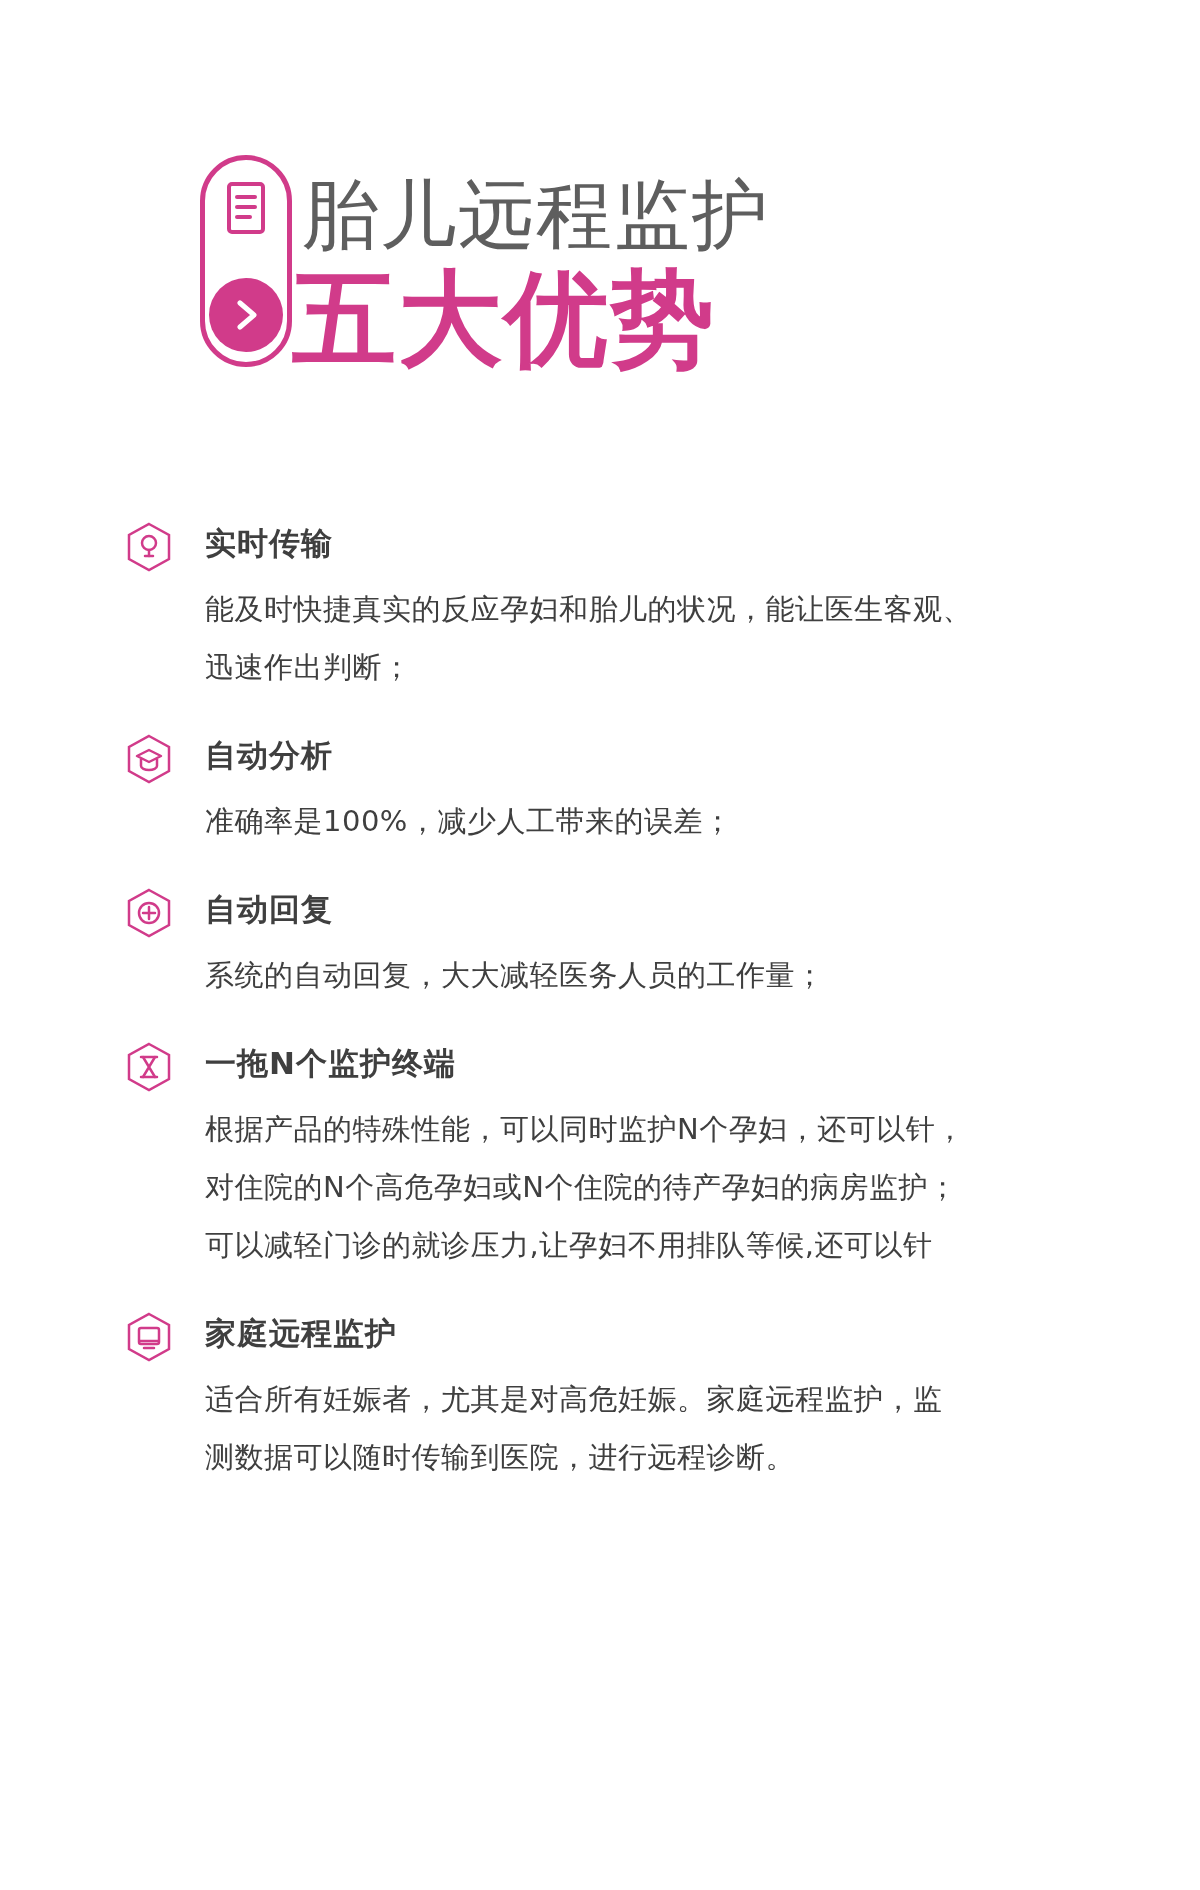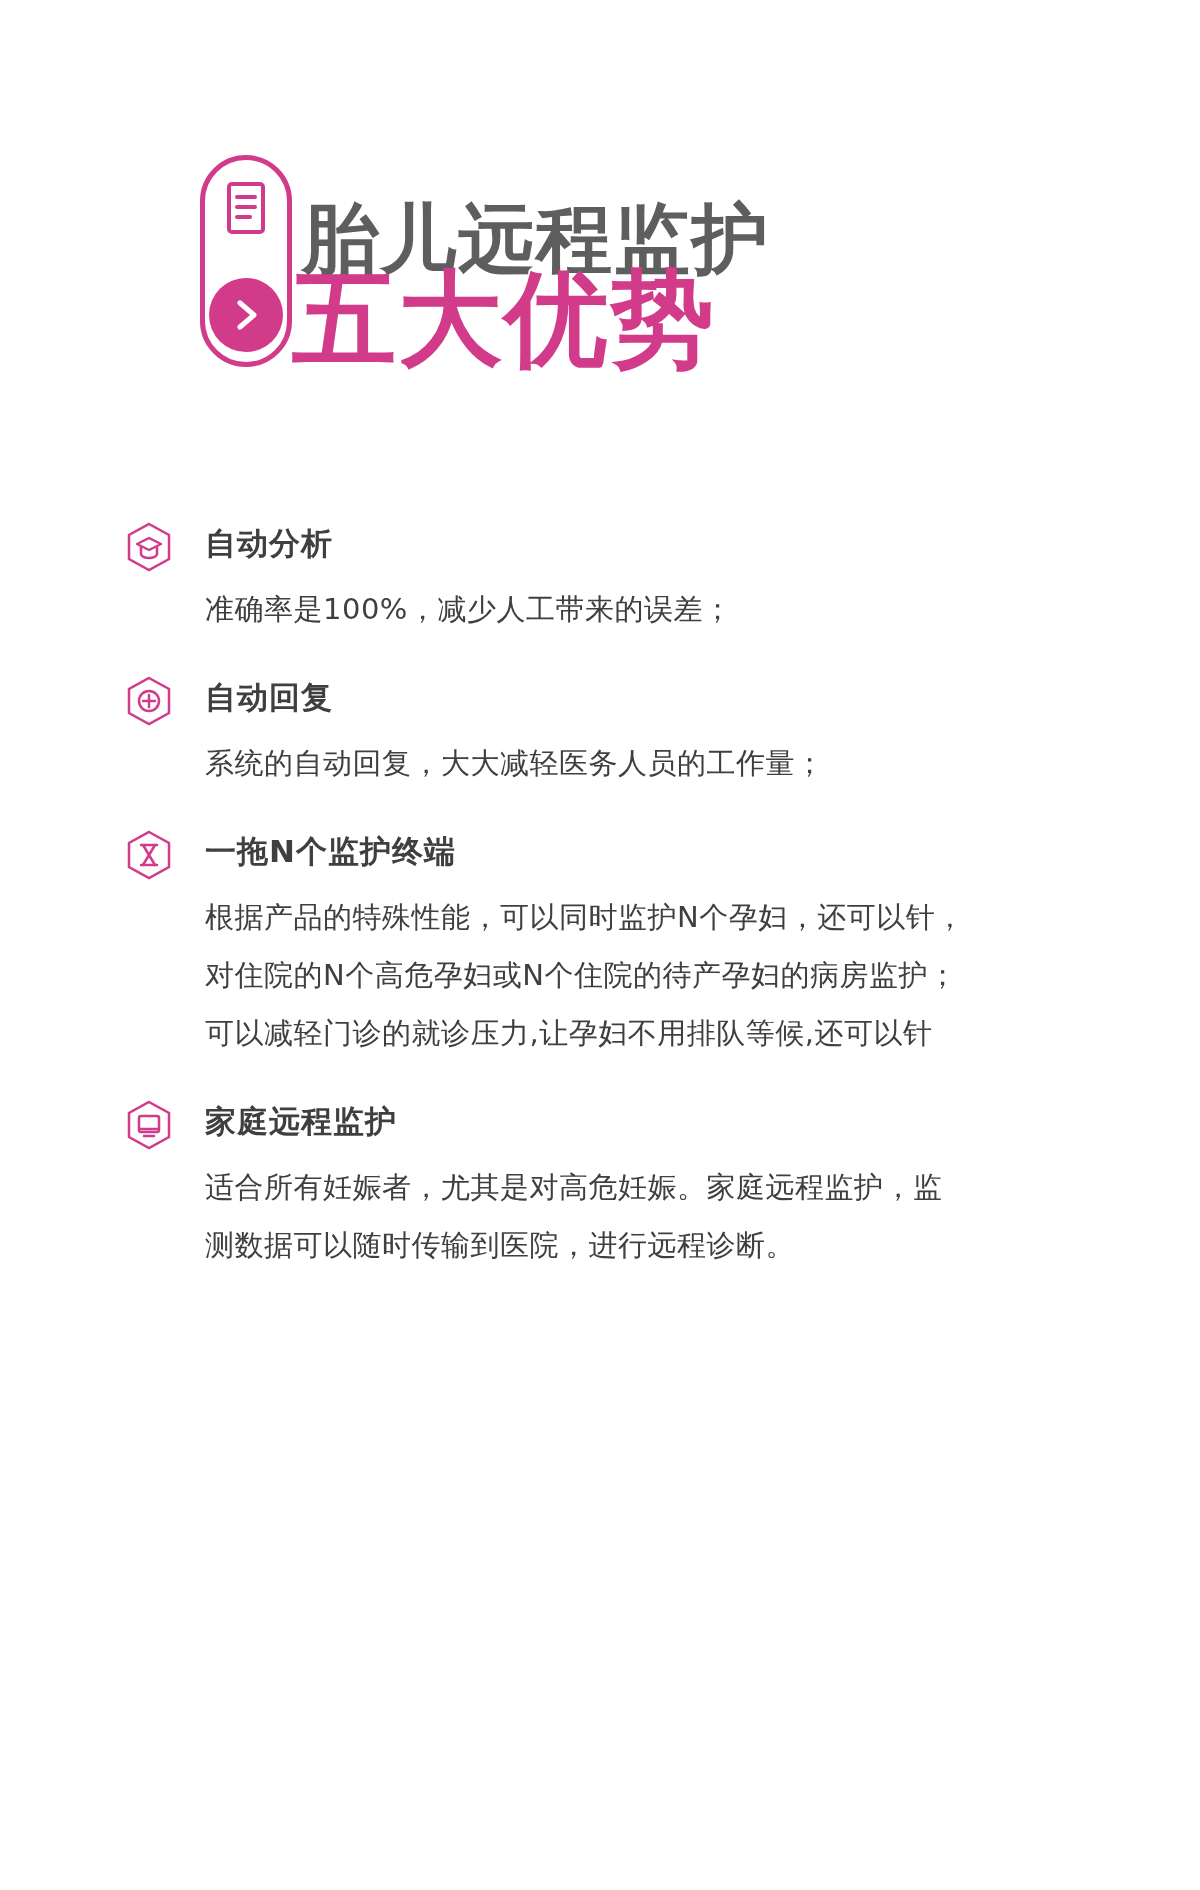--- a/index.html
+++ b/index.html
@@ -53,26 +53,25 @@
     align-items: center;
     justify-content: center;
   }
   .badge-arrow-circle svg { display:block; }
 
   .title-line1 {
     position: absolute;
     left: 102px;
     top: 10px;
     font-size: 76px;
-    font-weight: bold;
+    font-weight: normal;
     color: #5e5e5e;
     letter-spacing: 2px;
     white-space: nowrap;
     font-family: "DejaVu Sans", "Liberation Sans", sans-serif;
-    margin-top: 24px;
   }
   .title-line2 {
     position: absolute;
     left: 92px;
     top: 96px;
     font-size: 104px;
     font-weight: bold;
     color: #d13b8a;
     letter-spacing: 2px;
     white-space: nowrap;
@@ -138,20 +137,35 @@
       </svg>
     </span>
   </div>
 
   <div class="title-line1">胎儿远程监护</div>
   <div class="title-line2">五大优势</div>
 </div>
 
 <div class="list">
 
+  <div class="item">
+    <span class="item-icon">
+      <svg width="46" height="50" viewBox="0 0 46 50">
+        <polygon points="23,2 43,13 43,37 23,48 3,37 3,13" fill="none" stroke="#d13b8a" stroke-width="2.5"></polygon>
+        <circle cx="23" cy="21" r="7" fill="none" stroke="#d13b8a" stroke-width="2.5"></circle>
+        <line x1="23" y1="28" x2="23" y2="34" stroke="#d13b8a" stroke-width="2.5" stroke-linecap="round"></line>
+        <line x1="19" y1="34" x2="27" y2="34" stroke="#d13b8a" stroke-width="2.5" stroke-linecap="round"></line>
+      </svg>
+    </span>
+    <h3 class="item-title">实时传输</h3>
+    <p class="item-body">
+      <span>能及时快捷真实的反应孕妇和胎儿的状况，能让医生客观、</span>
+      <span>迅速作出判断；</span>
+    </p>
+  </div>
 
   <div class="item">
     <span class="item-icon">
       <svg width="46" height="50" viewBox="0 0 46 50">
         <polygon points="23,2 43,13 43,37 23,48 3,37 3,13" fill="none" stroke="#d13b8a" stroke-width="2.5"></polygon>
         <polygon points="23,16 35,22 23,28 11,22" fill="none" stroke="#d13b8a" stroke-width="2.5" stroke-linejoin="round"></polygon>
         <path d="M15 25 v7 a8 4 0 0 0 16 0 v-7" fill="none" stroke="#d13b8a" stroke-width="2.5"></path>
       </svg>
     </span>
     <h3 class="item-title">自动分析</h3>

